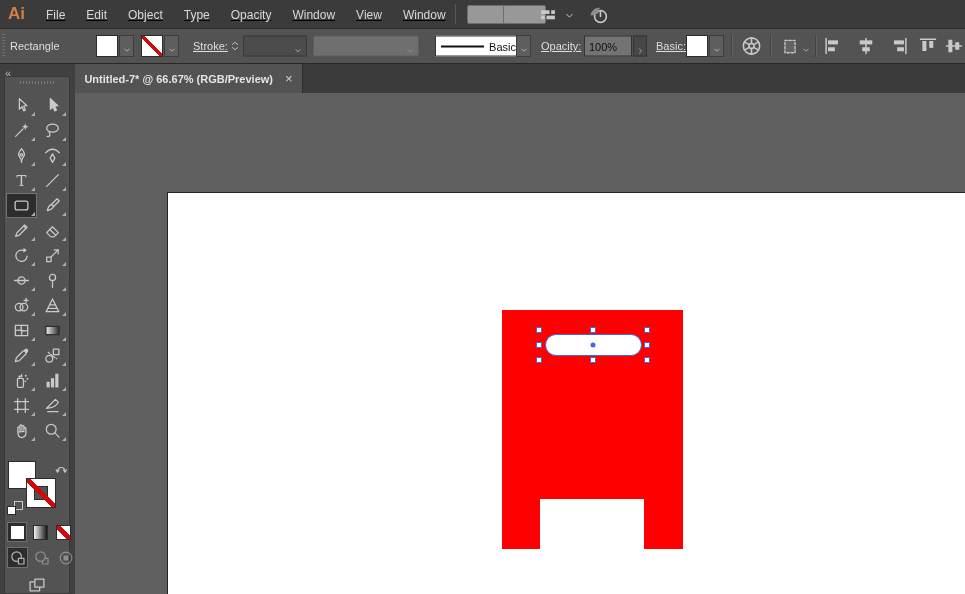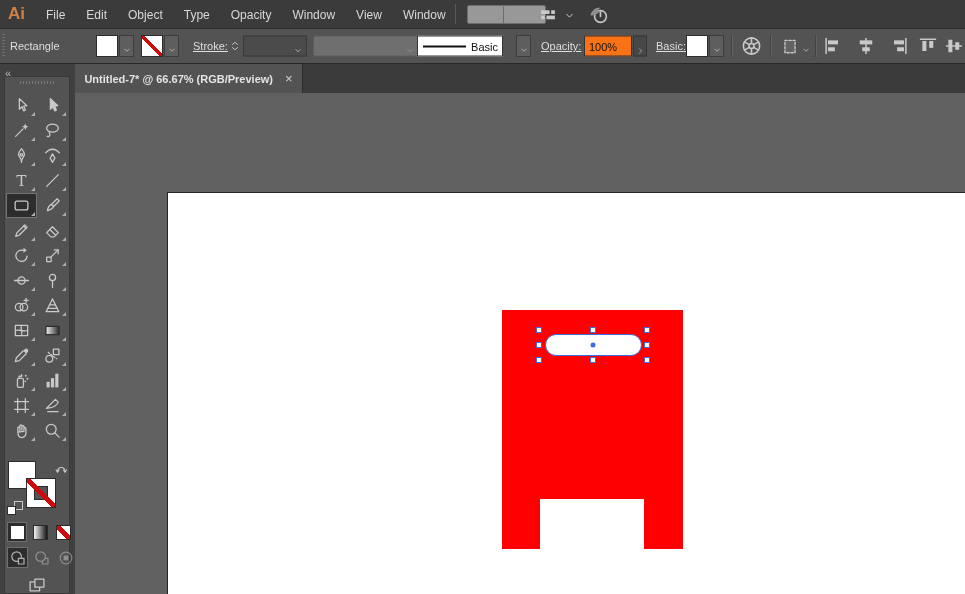--- a/index.html
+++ b/index.html
@@ -3,21 +3,21 @@
 <meta charset="utf-8">
 <style>
   * { margin:0; padding:0; box-sizing:border-box; }
   html,body { width:965px; height:594px; overflow:hidden; }
   body { font-family:"Liberation Sans","DejaVu Sans",sans-serif; background:#3b3b3b; }
   .app { position:relative; width:965px; height:594px; }
 
   
   .menubar { position:relative; height:29px; background:#3b3b3b; border-bottom:1px solid #2d2d2d; z-index:5; }
   .logo { position:absolute; left:8px; top:4px; font-size:17px; font-weight:bold; color:var(--logo,#d08045); }
-  .menus { position:absolute; left:46px; top:0; height:29px; display:flex; align-items:center; gap:21px; }
+  .menus { position:absolute; left:46px; top:0; height:29px; display:flex; align-items:center; gap:21px;text-decoration:underline; }
   .menus span { font-size:12px; color:#d8d8d8; cursor:default; white-space:nowrap; }
   .ab-sep { position:absolute; left:455px; top:4px; height:20px; width:1px; background:#585858; }
   .sq-btn { position:absolute; top:5px; width:20px; height:19px; background:#989898; color:#2e2e2e; font-size:10px;
             font-weight:bold; border:1px solid #6d6d6d; border-radius:2px; text-align:center; line-height:17px;padding-left:41px; }
   .ab-icon { position:absolute; display:inline-block; }
   .ab-icon svg, .cb-icon svg, .tool-icon svg, .mode-icon svg, .sm-icon svg, .misc-icon svg {
     width:100%; height:100%; stroke:#c9c9c9; fill:none; stroke-width:1.2; stroke-linecap:round; stroke-linejoin:round; }
 
   
   .controlbar { position:relative; height:35px; background:#535353; border-bottom:1px solid #282828; overflow:hidden; z-index:4; }
@@ -31,21 +31,21 @@
   .dd-box { width:15px; height:22px; background:#5e5e5e; border:1px solid #3d3d3d; display:flex; align-items:center; justify-content:center; }
   .cb-icon { display:inline-block; }
   .stepper { width:12px; height:22px; }
   .field { background:#4b4b4b; border:1px solid #393939; height:21px; display:flex; align-items:center; }
   .stroke-field { width:64px; justify-content:flex-end; }
   .profile-dd { width:106px; height:21px; background:#6f6f6f; border:1px solid #5c5c5c; border-radius:2px;
                 display:flex; align-items:center; justify-content:flex-end; }
   .brush-field { width:86px; height:21px; background:#fff; border:1px solid #333; display:flex; align-items:center; }
   .brush-line { flex:1; height:2px; background:#101010; margin:0 5px; }
   .brush-name { font-size:11px; color:#101010; padding-right:4px; }
-  .opacity-input { width:48px; height:21px; background:#f97316; border:1px solid #333; font-size:11px; color:#111;
+  .opacity-input { width:48px; height:21px; background:#737373; border:1px solid #333; font-size:11px; color:#111;
                    padding:8px 4px; font-family:"Liberation Sans","DejaVu Sans",sans-serif; }
   .more-btn { width:14px; height:21px; background:#474747; border:1px solid #353535; display:flex; align-items:center; justify-content:center; }
   .cb-sep { width:1px; height:22px; background:#424242; box-shadow:1px 0 0 #626262; }
   .align-icon { width:20px; height:20px; }
 
   
   .main { display:flex; height:530px; }
   .dock { position:relative; width:75px; background:#404040; flex:none; }
   .collapse { position:absolute; top:3px; left:5px; color:#b9b9b9; font-size:11px; letter-spacing:-2px; cursor:default; }
   .tools-panel { position:absolute; top:12px; left:4px; width:66px; bottom:0; background:#535353; border:1px solid #393939; }
@@ -166,21 +166,21 @@
             <path d="M4.5 6.5 L8 10 L11.5 6.5"></path>
           </svg></span>
       </span>
 
     <span class="cb profile-dd" style="left:313px">
         <span class="cb-icon" style="width:10px;height:10px;margin-right:3px;opacity:.5"><svg viewBox="0 0 16 16" preserveAspectRatio="xMidYMid meet">
             <path d="M4.5 6.5 L8 10 L11.5 6.5"></path>
           </svg></span>
       </span>
 
-    <span class="cb brush-field" style="left:417px">
+    <span class="cb brush-field" style="left:435px">
         <span class="brush-line"></span>
         <span class="brush-name">Basic</span>
       </span>
     <span class="cb dd-box" style="left:516px">
         <span class="cb-icon" style="width:10px;height:10px"><svg viewBox="0 0 16 16" preserveAspectRatio="xMidYMid meet">
             <path d="M4.5 6.5 L8 10 L11.5 6.5"></path>
           </svg></span>
       </span>
 
     <span class="cb cb-label launcher" style="left:541px">Opacity:</span>

